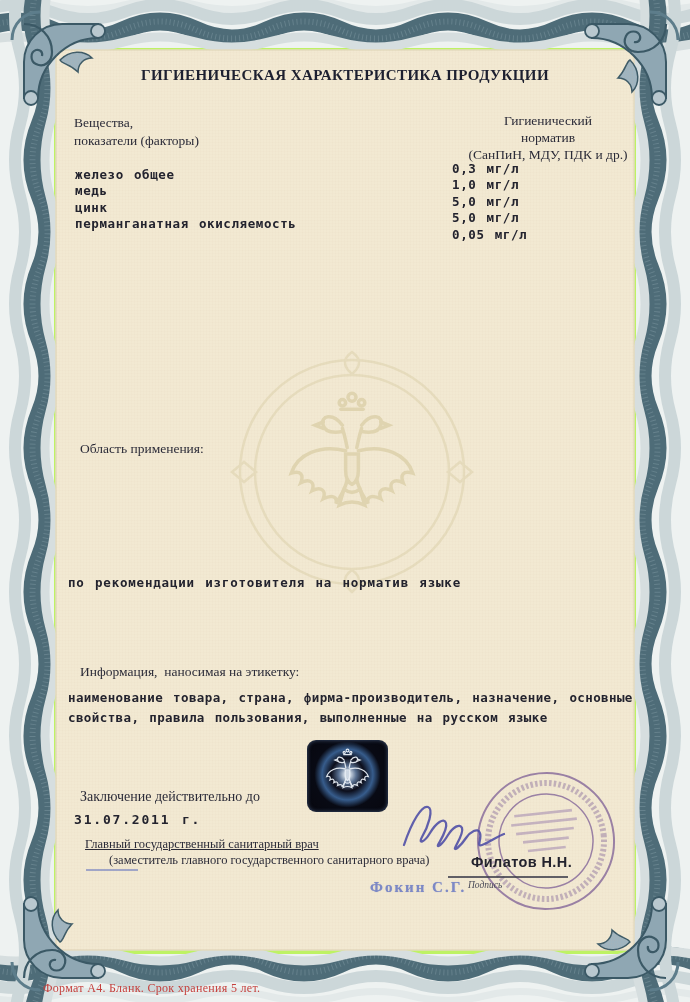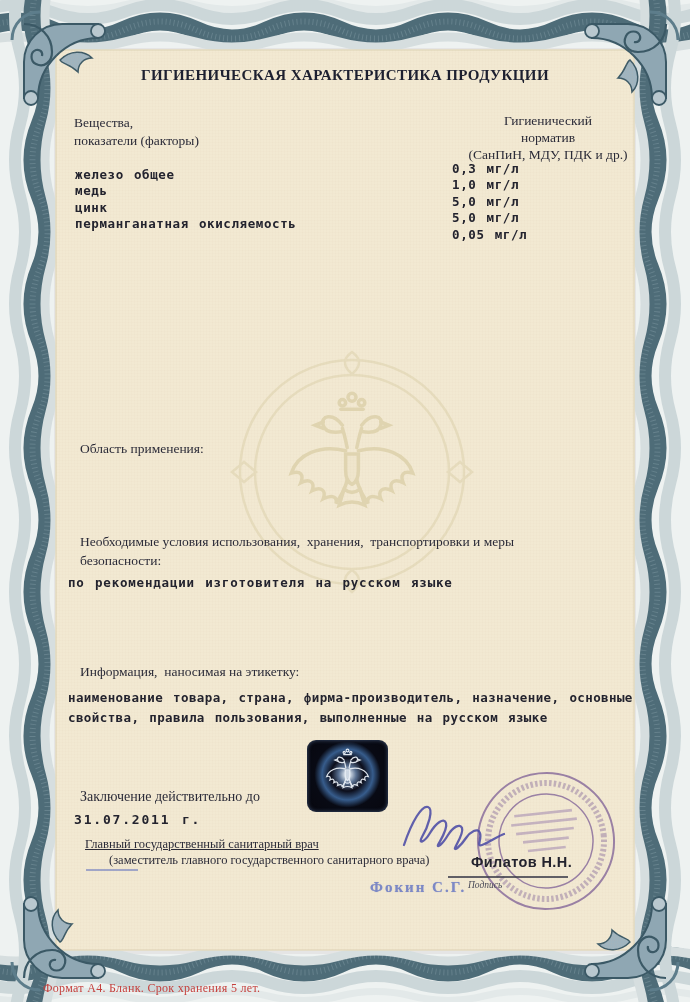--- a/index.html
+++ b/index.html
@@ -1,16 +1,16 @@
 <!DOCTYPE html>
 <html><head>
 <meta charset="utf-8">
 <style>
   html,body{margin:0;padding:0;background:#888;}
-  #page{position:relative;width:690px;height:1002px;background:#e5e5e5;overflow:hidden;
+  #page{position:relative;width:690px;height:1002px;background:#bef264;overflow:hidden;
         font-family:"Liberation Serif",serif;}
   #borderArt{position:absolute;inset:0;z-index:1;}
   #content{position:absolute;inset:0;z-index:3;}
   .abs{position:absolute;}
   .title{left:0;top:66px;width:690px;text-align:center;font-weight:bold;font-size:15.5px;
          letter-spacing:.4px;color:#1d2030;transform:scaleX(.97);}
   .hdr{font-size:13.5px;color:#2b2b38;line-height:18px;}
   .mono{font-family:"DejaVu Sans Mono",monospace;font-weight:bold;font-size:12.5px;
         letter-spacing:.6px;word-spacing:2px;color:#23232e;}
   .substances div, .norms div{height:16.4px;}
@@ -138,22 +138,21 @@
     <div class="abs mono norms" style="left:452px;top:161px;">
       <div>0,3 мг/л</div>
       <div>1,0 мг/л</div>
       <div>5,0 мг/л</div>
       <div>5,0 мг/л</div>
       <div>0,05 мг/л</div>
     </div>
 
     <div class="abs label" style="left:80px;top:440px;">Область применения:</div>
 
-    <div class="abs label" style="left:80px;top:533px;width:512px;">Необходимые условия использования,  хранения,  транспортировки и меры безопасности:</div>
-    <div class="abs mono" style="left:68px;top:575px;letter-spacing:.8px;">по рекомендации изготовителя на русском языке</div>
+    <div class="abs mono" style="left:68px;top:575px;letter-spacing:.8px;">по рекомендации изготовителя на норматив языке</div>
 
     <div class="abs label" style="left:80px;top:663px;">Информация,  наносимая на этикетку:</div>
     <div class="abs mono" style="left:68px;top:688px;width:574px;letter-spacing:.4px;line-height:20px;">наименование товара, страна, фирма-производитель, назначение, основные свойства, правила пользования, выполненные на русском языке</div>
 
     <div class="abs hologram">
       <svg class="holo-eagle" width="55" height="55">
           <use href="#eagle"></use>
         </svg>
     </div>
 

